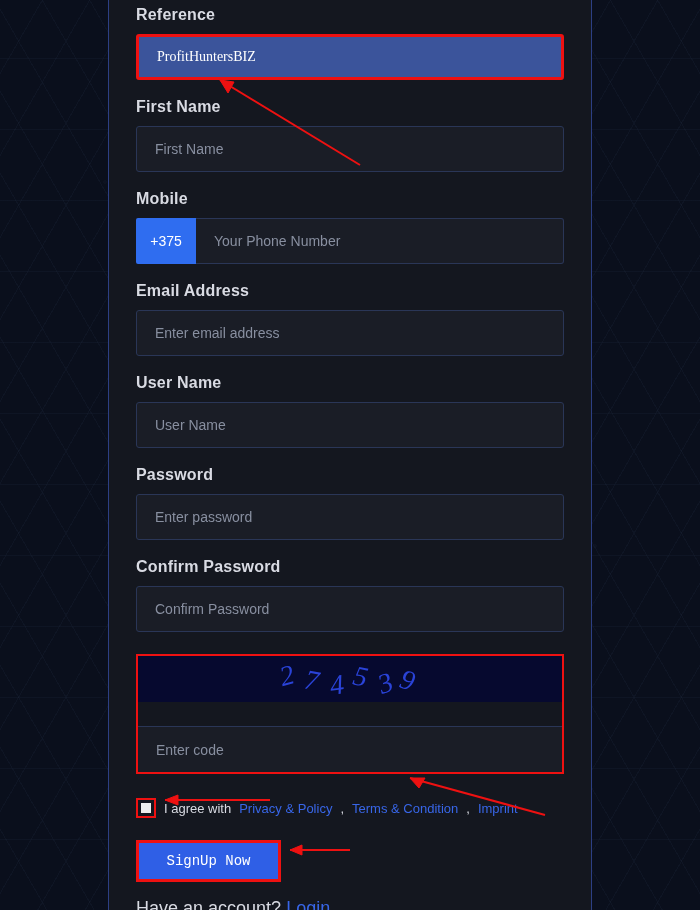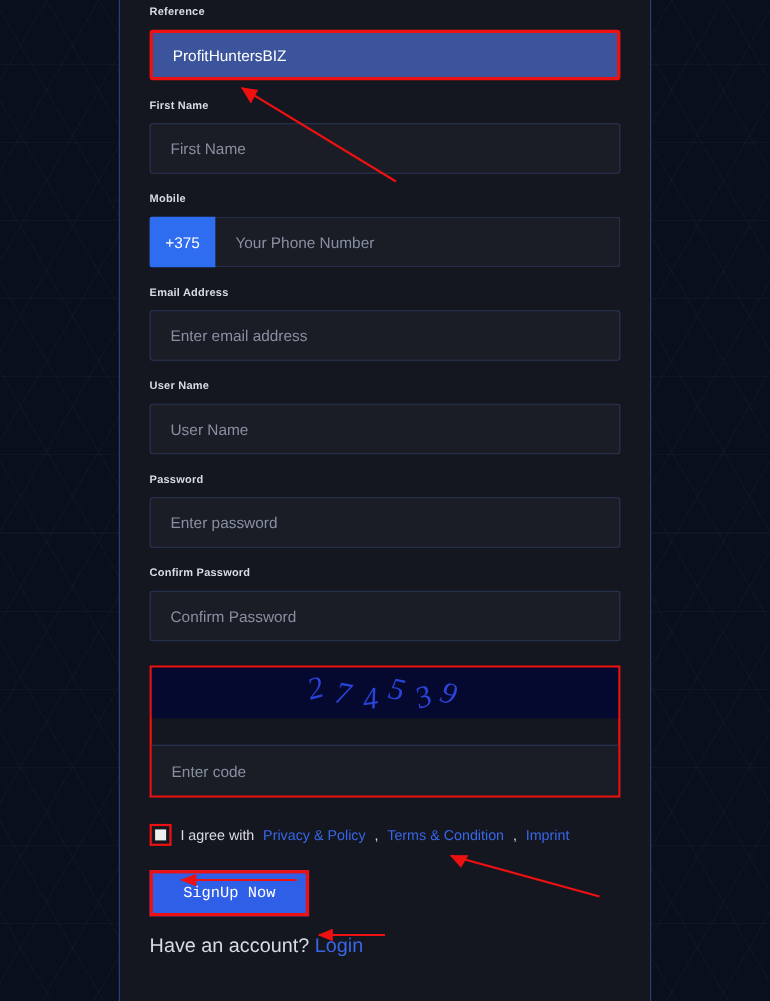--- a/index.html
+++ b/index.html
@@ -38,21 +38,21 @@
     height: 910px;
     background: #14171f;
     border-left: 1px solid rgba(60,90,200,0.6);
     border-right: 1px solid rgba(60,90,200,0.6);
     padding: 0 27px;
     z-index: 1;
   }
   .group { margin-top: 6px; }
   .label {
     color: #d9dbe3;
-    font-size: 10px;
+    font-size: 16px;
     font-weight: 600;
     letter-spacing: 0.2px;
     margin-bottom: 10px;
     margin-top: 6px;
   }
   .input {
     width: 100%;
     height: 46px;
     background: #1a1d26;
     border: 1px solid #2a3657;
@@ -98,21 +98,21 @@
     font-size: 28px;
     letter-spacing: 4px;
   }
   .captcha-img span { display:inline-block; transform: rotate(var(--r,0deg)) translateY(var(--y,0)); }
   .captcha-input {
     border: 1px solid #2a3657;
     border-left: none; border-right: none; border-bottom: none;
     border-radius: 0;
     margin-top: 24px;
   }
-  .red-box { border: 3px solid #e11; }
+  .red-box { border: 3px solid #e11; font-family: Liberation Serif, serif; }
   .ref-input {
     background: #3b549b;
     color: #fff;
     font-weight: 500;
   }
   .check-row {
     display: flex;
     align-items: center;
     gap: 8px;
     margin-top: 24px;

